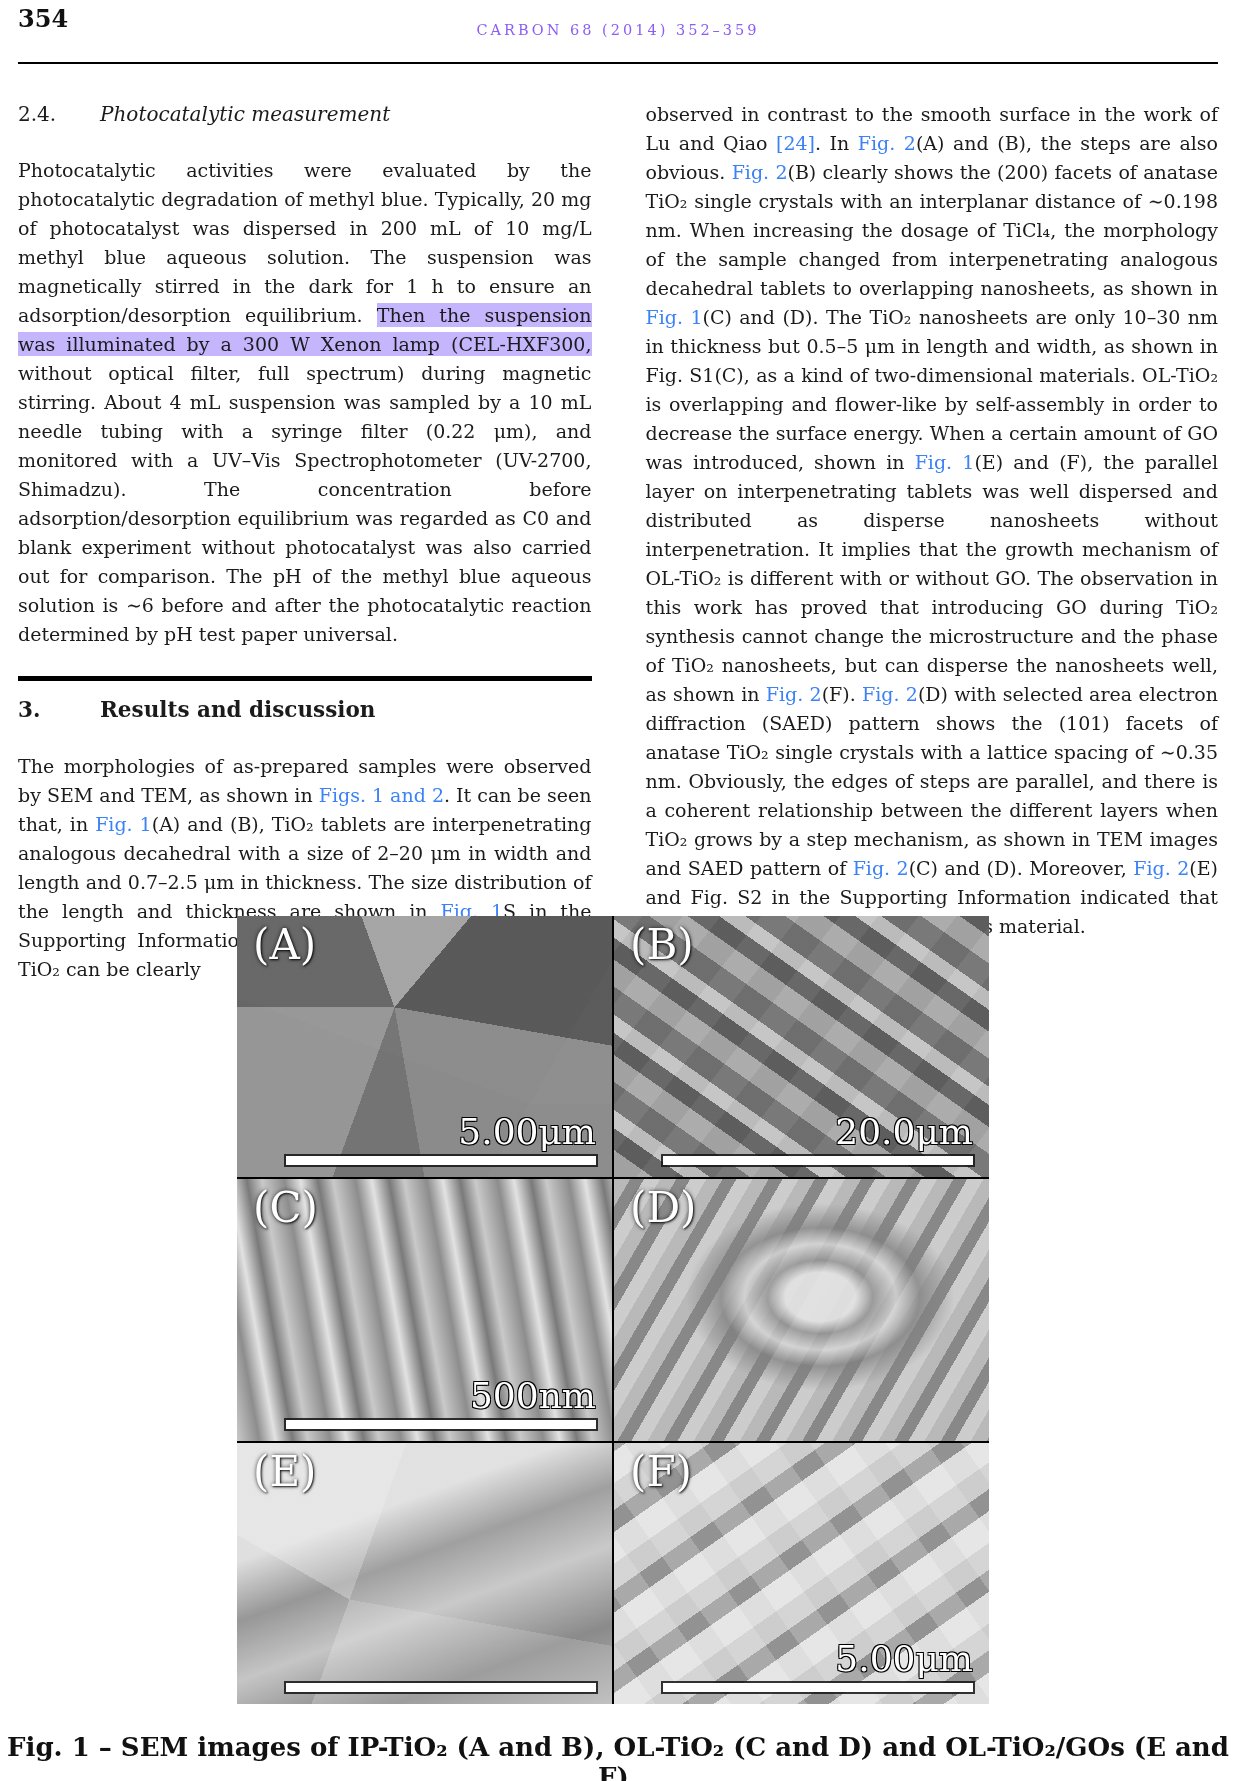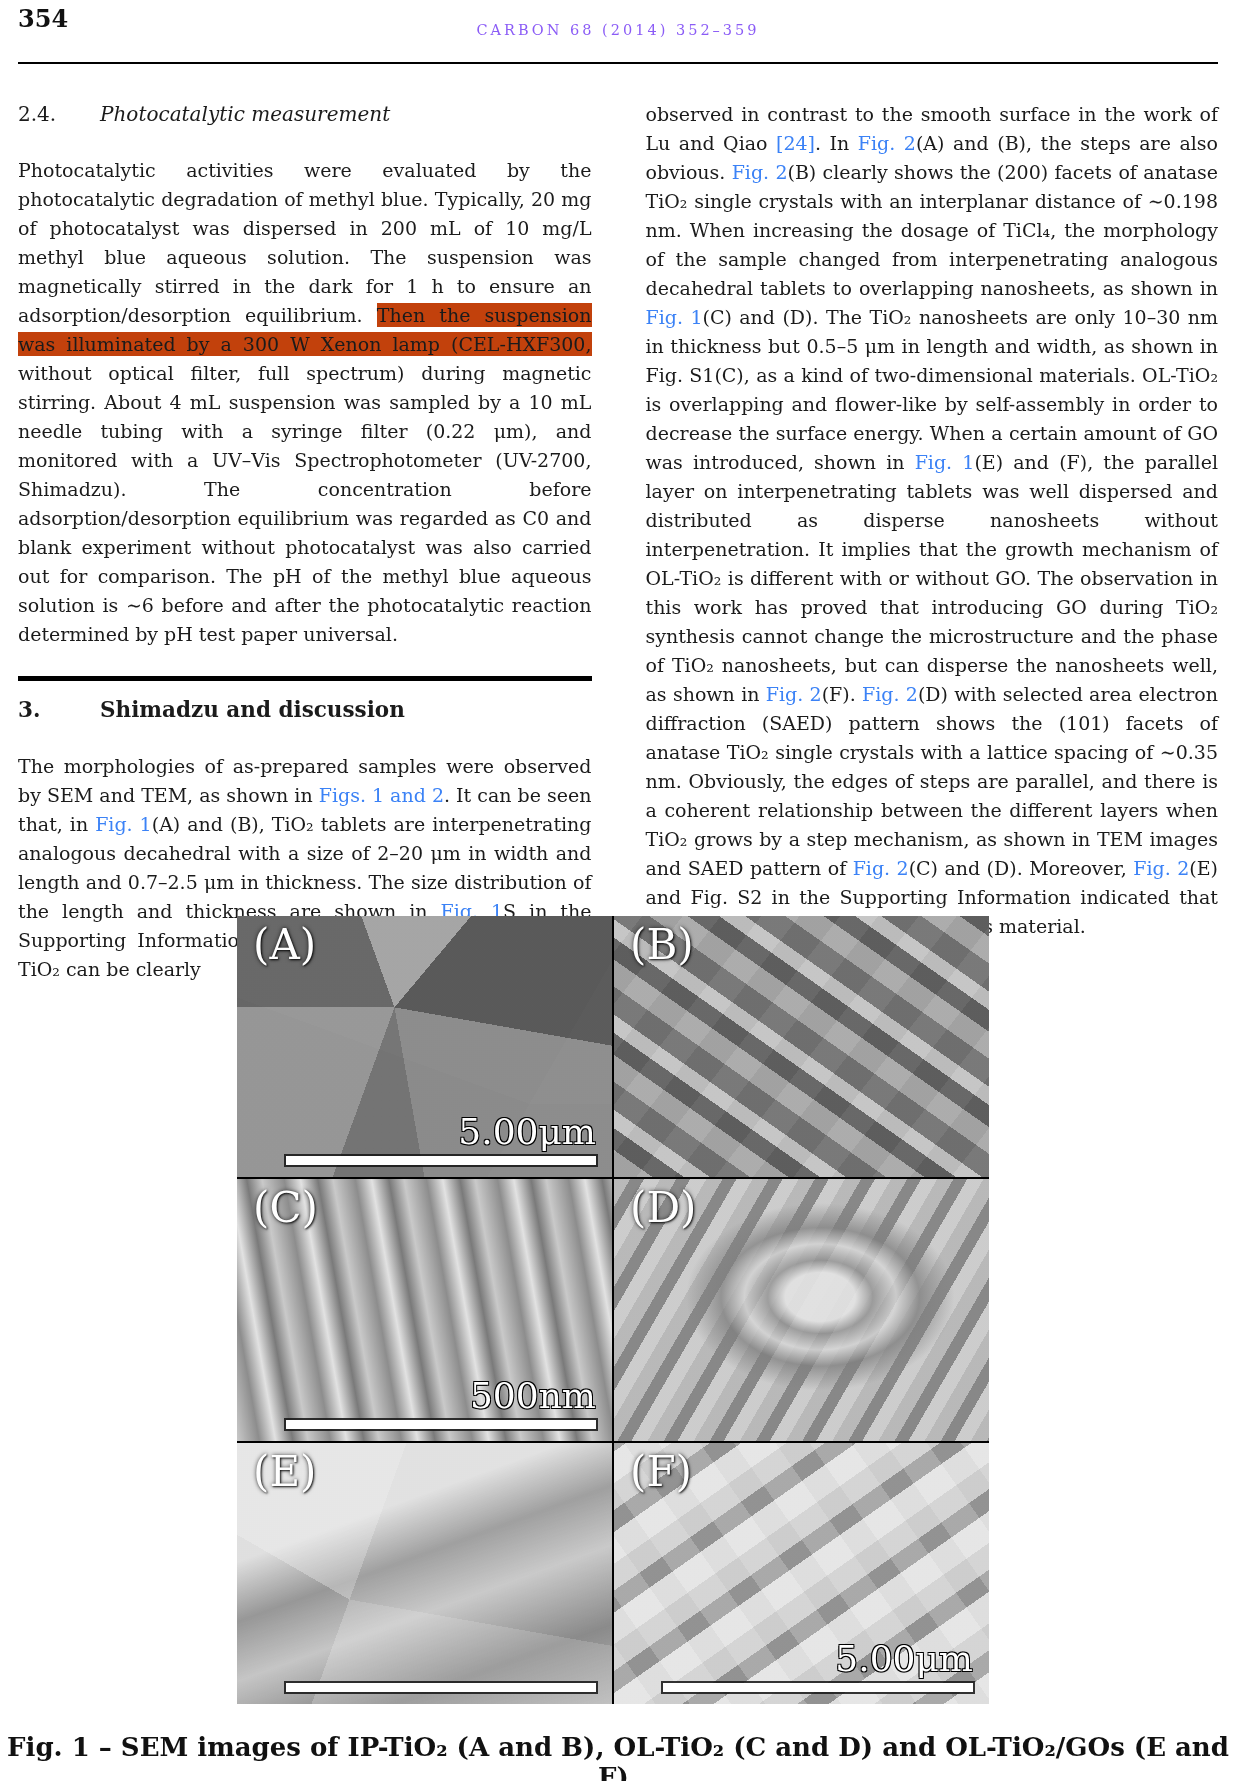--- a/index.html
+++ b/index.html
@@ -46,21 +46,21 @@
     margin:30px 0 0 0;
     font-size:19px;line-height:29px;
     text-align:justify;
   }
   .col-right p.body-par{margin-top:4px;}
 
   .thick-rule{
     margin-top:27px;height:5px;background:#000;width:100%;
   }
 
-  .seg-hl{background:#c2410c;padding:1px 0;}
+  .seg-hl{background:#c4b5fd;padding:1px 0;}
   .seg-link{color:#3b82f6;cursor:pointer;}
 
   
   .figure-grid{
     position:absolute;left:237px;top:916px;width:752px;height:788px;
     display:grid;
     grid-template-columns:repeat(2,1fr);
     grid-template-rows:repeat(3,1fr);
     gap:2px;background:#000;
   }
@@ -126,21 +126,21 @@
       <div class="sec-heading">
         <span class="num">2.4.</span>
         <span class="title-italic">Photocatalytic measurement</span>
       </div>
       <p class="body-par"><span>Photocatalytic activities were evaluated by the photocatalytic degradation of methyl blue. Typically, 20 mg of photocatalyst was dispersed in 200 mL of 10 mg/L methyl blue aqueous solution. The suspension was magnetically stirred in the dark for 1 h to ensure an adsorption/desorption equilibrium. </span><span class="seg-hl">Then the suspension was illuminated by a 300 W Xenon lamp (CEL-HXF300,</span><span> without optical filter, full spectrum) during magnetic stirring. About 4 mL suspension was sampled by a 10 mL needle tubing with a syringe filter (0.22 μm), and monitored with a UV–Vis Spectrophotometer (UV-2700, Shimadzu). The concentration before adsorption/desorption equilibrium was regarded as C0 and blank experiment without photocatalyst was also carried out for comparison. The pH of the methyl blue aqueous solution is ∼6 before and after the photocatalytic reaction determined by pH test paper universal.</span></p>
 
       <div class="thick-rule"></div>
 
       <div class="sec3-heading">
         <span class="num">3.</span>
-        <span class="title-bold">Shimadzu and discussion</span>
+        <span class="title-bold">Results and discussion</span>
       </div>
       <p class="body-par"><span>The morphologies of as-prepared samples were observed by SEM and TEM, as shown in </span><span class="seg-link">Figs. 1 and 2</span><span>. It can be seen that, in </span><span class="seg-link">Fig. 1</span><span>(A) and (B), TiO₂ tablets are interpenetrating analogous decahedral with a size of 2–20 μm in width and length and 0.7–2.5 μm in thickness. The size distribution of the length and thickness are shown in </span><span class="seg-link">Fig. 1</span><span>S in the Supporting Information. The steps on the surface of IP-TiO₂ can be clearly</span></p>
     </div>
 
     <div class="col-right">
       <p class="body-par"><span>observed in contrast to the smooth surface in the work of Lu and Qiao </span><span class="seg-link">[24]</span><span>. In </span><span class="seg-link">Fig. 2</span><span>(A) and (B), the steps are also obvious. </span><span class="seg-link">Fig. 2</span><span>(B) clearly shows the (200) facets of anatase TiO₂ single crystals with an interplanar distance of ∼0.198 nm. When increasing the dosage of TiCl₄, the morphology of the sample changed from interpenetrating analogous decahedral tablets to overlapping nanosheets, as shown in </span><span class="seg-link">Fig. 1</span><span>(C) and (D). The TiO₂ nanosheets are only 10–30 nm in thickness but 0.5–5 μm in length and width, as shown in Fig. S1(C), as a kind of two-dimensional materials. OL-TiO₂ is overlapping and flower-like by self-assembly in order to decrease the surface energy. When a certain amount of GO was introduced, shown in </span><span class="seg-link">Fig. 1</span><span>(E) and (F), the parallel layer on interpenetrating tablets was well dispersed and distributed as disperse nanosheets without interpenetration. It implies that the growth mechanism of OL-TiO₂ is different with or without GO. The observation in this work has proved that introducing GO during TiO₂ synthesis cannot change the microstructure and the phase of TiO₂ nanosheets, but can disperse the nanosheets well, as shown in </span><span class="seg-link">Fig. 2</span><span>(F). </span><span class="seg-link">Fig. 2</span><span>(D) with selected area electron diffraction (SAED) pattern shows the (101) facets of anatase TiO₂ single crystals with a lattice spacing of ∼0.35 nm. Obviously, the edges of steps are parallel, and there is a coherent relationship between the different layers when TiO₂ grows by a step mechanism, as shown in TEM images and SAED pattern of </span><span class="seg-link">Fig. 2</span><span>(C) and (D). Moreover, </span><span class="seg-link">Fig. 2</span><span>(E) and Fig. S2 in the Supporting Information indicated that the OL-TiO₂ is a kind of mesoporous material.</span></p>
     </div>
 
   </div>
 
@@ -149,20 +149,24 @@
     <div class="panel pA">
       <div class="panel-label">(A)</div>
       <div class="scalebar">
         <div class="txt">5.00μm</div>
         <div class="bar"></div>
       </div>
     </div>
 
     <div class="panel pB">
       <div class="panel-label">(B)</div>
+      <div class="scalebar">
+        <div class="txt">20.0μm</div>
+        <div class="bar"></div>
+      </div>
     </div>
 
     <div class="panel pC">
       <div class="panel-label">(C)</div>
       <div class="scalebar">
         <div class="txt">500nm</div>
         <div class="bar"></div>
       </div>
     </div>
 

